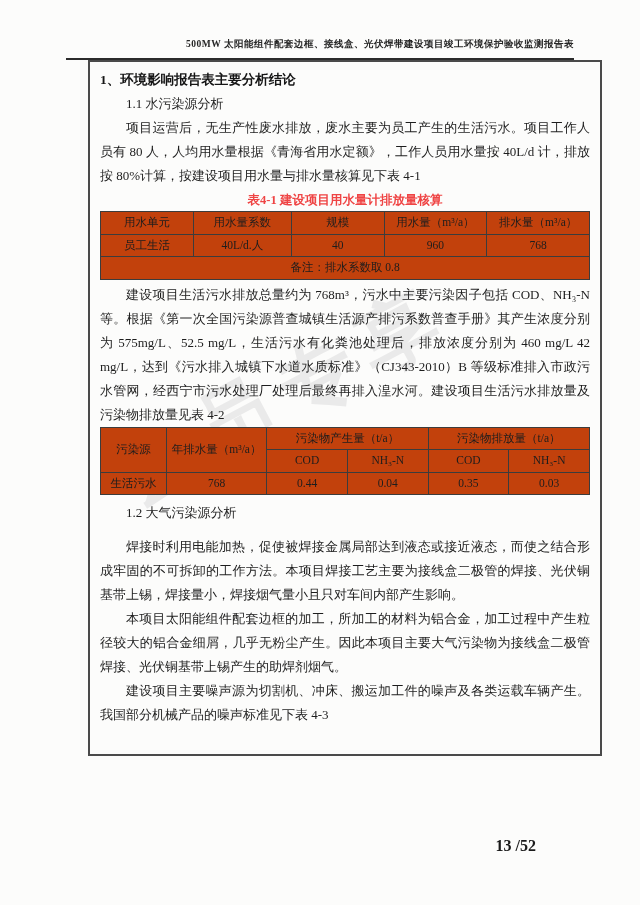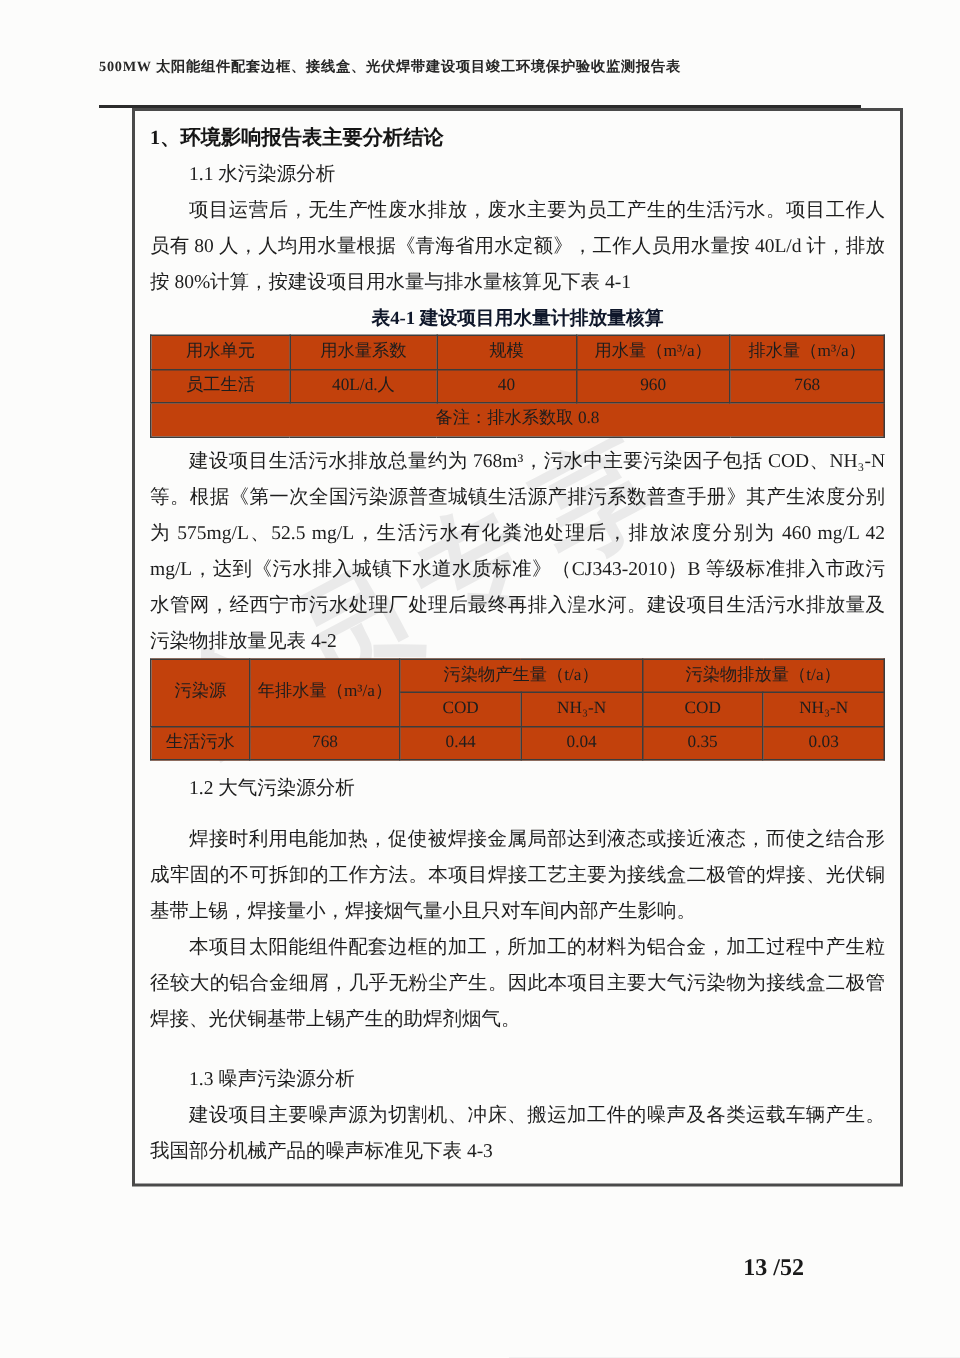--- a/index.html
+++ b/index.html
@@ -10,26 +10,26 @@
     height: 905px;
     margin: 0 auto;
     background: #fcfcfb;
     font-family: "Liberation Serif", "DejaVu Serif", serif;
     color: #1e1e1e;
     overflow: hidden;
   }
   
   .doc-header {
     margin: 38px 66px 0 66px;
-    text-align: left;
+    text-align: right;
     font-size: 9.5px;
     font-weight: 700;
     letter-spacing: 0.5px;
     color: #262626;
-    padding-bottom: 19px;
+    padding-bottom: 7px;
     border-bottom: 2px solid #2b2b2b;
   }
   
   .form-label {
     margin: 20px 0 8px 95px;
     font-size: 16px;
     font-weight: 700;
     color: #1a1a1a;
   }
   
@@ -54,21 +54,21 @@
     font-size: 13.5px;
     font-weight: 700;
     line-height: 25px;
     color: #151515;
   }
   .tbl-caption {
     text-align: center;
     font-size: 12.5px;
     font-weight: 700;
     margin: 4px 0 2px 0;
-    color: #0f172a;
+    color: #ef4444;
   }
   table.data-table {
     width: 100%;
     border-collapse: collapse;
     margin-bottom: 3px;
     table-layout: fixed;
   }
   table.data-table th, table.data-table td {
     border: 1.5px solid #3c3c3c;
     font-size: 11.5px;
@@ -192,21 +192,20 @@
         </tr>
       </tbody>
     </table>
 
     <div class="subhead gap-sm">1.2 大气污染源分析</div>
 
     <div class="para gap-md">焊接时利用电能加热，促使被焊接金属局部达到液态或接近液态，而使之结合形成牢固的不可拆卸的工作方法。本项目焊接工艺主要为接线盒二极管的焊接、光伏铜基带上锡，焊接量小，焊接烟气量小且只对车间内部产生影响。</div>
 
     <div class="para">本项目太阳能组件配套边框的加工，所加工的材料为铝合金，加工过程中产生粒径较大的铝合金细屑，几乎无粉尘产生。因此本项目主要大气污染物为接线盒二极管焊接、光伏铜基带上锡产生的助焊剂烟气。</div>
 
-    <div class="subhead gap-lg">1.3 噪声污染源分析</div>
 
     <div class="para">建设项目主要噪声源为切割机、冲床、搬运加工件的噪声及各类运载车辆产生。我国部分机械产品的噪声标准见下表 4-3</div>
 
   </div>
 
   <div class="page-number">13 /52</div>
 
 </div>
 
 </body></html>

